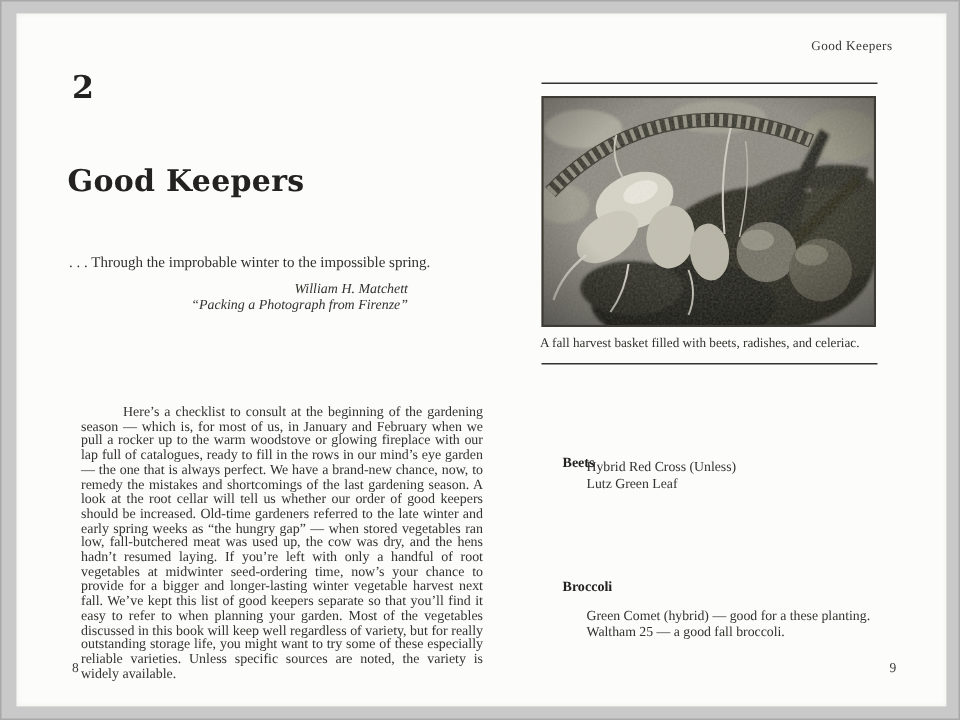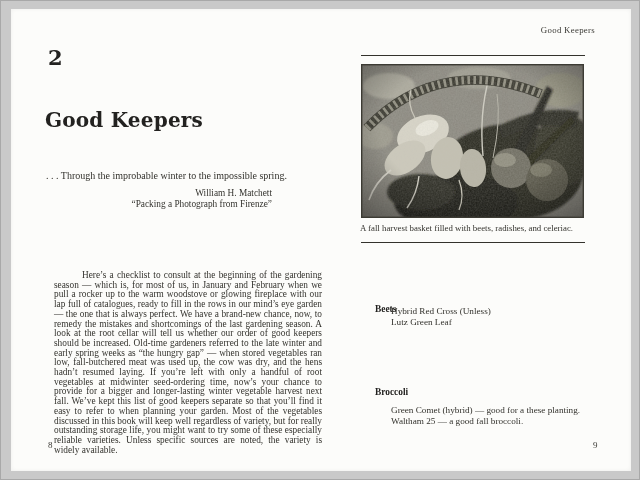--- a/index.html
+++ b/index.html
@@ -58,20 +58,21 @@
   }
   .attribution {
     position: absolute;
     left: 35px;
     top: 179px;
     width: 226px;
     text-align: right;
     font-size: 9.3px;
     line-height: 11px;
     color: #33322d;
+    font-style: italic;
   }
   .body-text {
     position: absolute;
     left: 31px;
     top: 250px;
     width: 268px;
     margin: 12px;
     font-size: 9.3px;
     line-height: 9.7px;
     text-align: justify;

